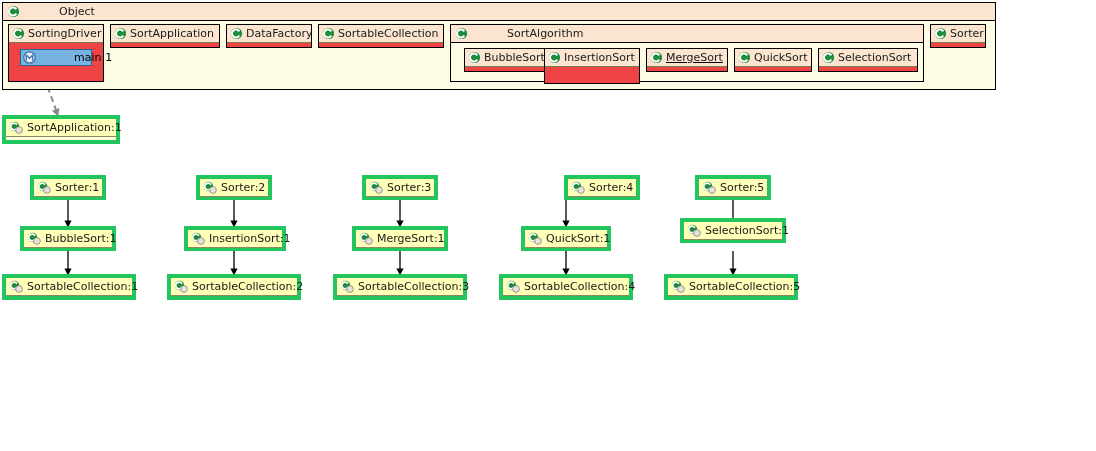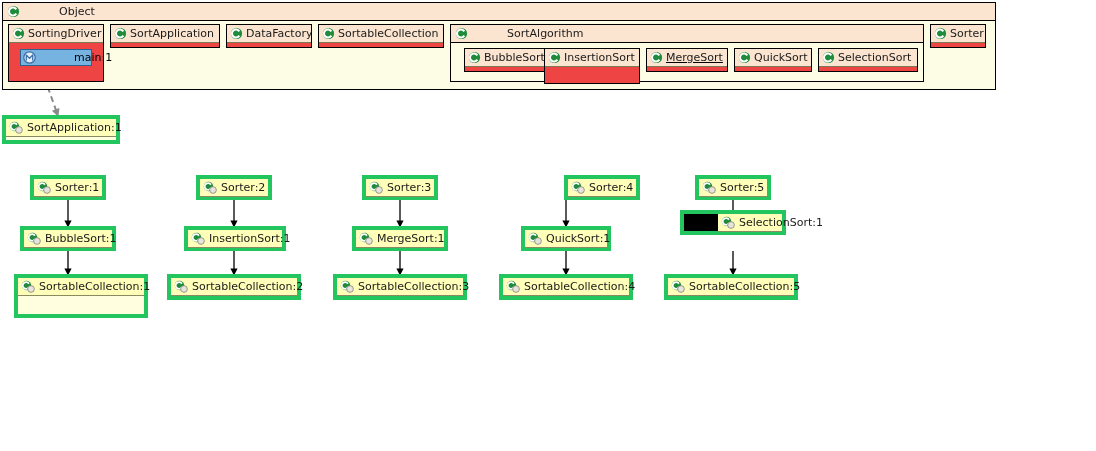--- a/index.html
+++ b/index.html
@@ -356,21 +356,21 @@
               <path d="M9.3 4.3 A4 4 0 1 0 9.3 8.7" fill="none" stroke="#ffffff" stroke-width="2.2"></path>
             </svg>
             <svg width="8" height="8" viewBox="0 0 10 10" style="left:6px;top:5px;">
               <circle cx="5" cy="5" r="4.2" fill="#e6e4dc" stroke="#8d8d80" stroke-width="1.1"></circle>
             </svg>
           </span>
           <span class="lbl">BubbleSort:1</span>
         </div>
         <div class="inst-body"></div>
       </div>
-      <div class="inst" style="left: 2px; top: 274px; width: 134px; height: 44px; margin-left: 12px;">
+      <div class="inst" style="left: 2px; top: 274px; width: 134px; height: 26px;">
         <div class="inst-head">
           <span class="ico ico-inst">
             <svg width="11" height="11" viewBox="0 0 13 13" style="left:0;top:0;">
               <circle cx="6.5" cy="6.5" r="5.6" fill="#1f8b3c"></circle>
               <path d="M9.3 4.3 A4 4 0 1 0 9.3 8.7" fill="none" stroke="#ffffff" stroke-width="2.2"></path>
             </svg>
             <svg width="8" height="8" viewBox="0 0 10 10" style="left:6px;top:5px;">
               <circle cx="5" cy="5" r="4.2" fill="#e6e4dc" stroke="#8d8d80" stroke-width="1.1"></circle>
             </svg>
           </span>
@@ -521,21 +521,21 @@
               <path d="M9.3 4.3 A4 4 0 1 0 9.3 8.7" fill="none" stroke="#ffffff" stroke-width="2.2"></path>
             </svg>
             <svg width="8" height="8" viewBox="0 0 10 10" style="left:6px;top:5px;">
               <circle cx="5" cy="5" r="4.2" fill="#e6e4dc" stroke="#8d8d80" stroke-width="1.1"></circle>
             </svg>
           </span>
           <span class="lbl">Sorter:5</span>
         </div>
         <div class="inst-body"></div>
       </div>
-      <div class="inst" style="left: 680px; top: 210px; width: 106px; height: 25px; padding-left: 34px;">
+      <div class="inst" style="left: 680px; top: 218px; width: 106px; height: 25px;">
         <div class="inst-head">
           <span class="ico ico-inst">
             <svg width="11" height="11" viewBox="0 0 13 13" style="left:0;top:0;">
               <circle cx="6.5" cy="6.5" r="5.6" fill="#1f8b3c"></circle>
               <path d="M9.3 4.3 A4 4 0 1 0 9.3 8.7" fill="none" stroke="#ffffff" stroke-width="2.2"></path>
             </svg>
             <svg width="8" height="8" viewBox="0 0 10 10" style="left:6px;top:5px;">
               <circle cx="5" cy="5" r="4.2" fill="#e6e4dc" stroke="#8d8d80" stroke-width="1.1"></circle>
             </svg>
           </span>

